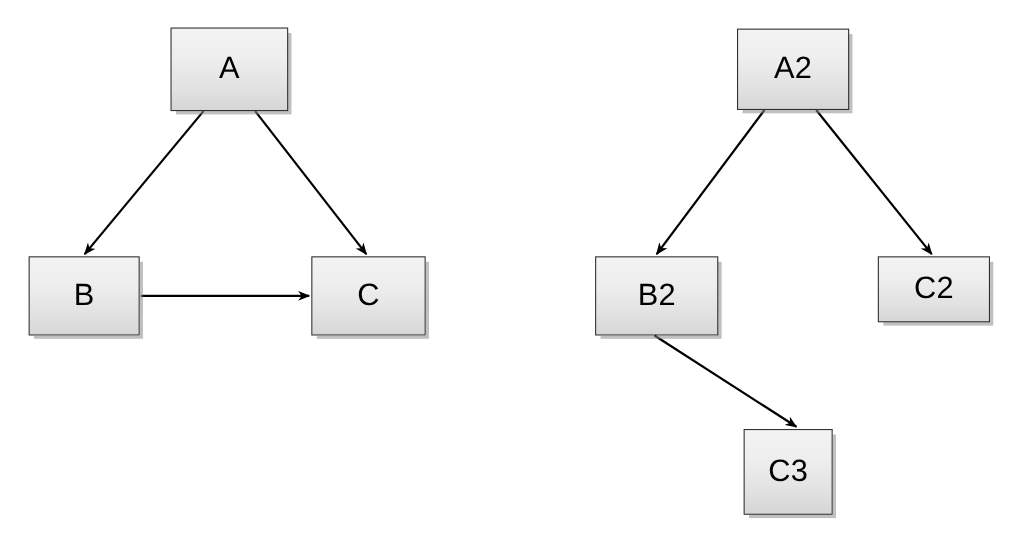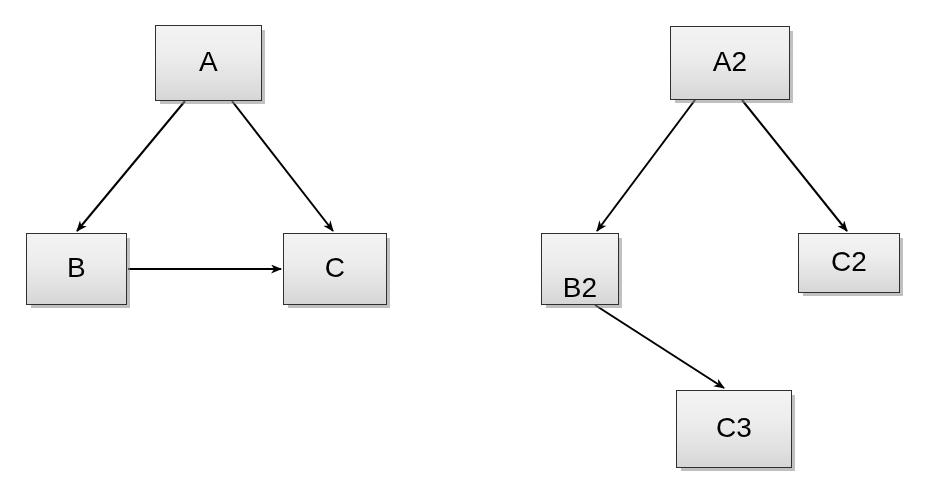--- a/index.html
+++ b/index.html
@@ -73,27 +73,27 @@
   <div id="nodes-group">
       <div class="node" style="left: 155px; top: 25px; width: 107px; height: 76px;">
         <span class="node-label">A</span>
       </div>
       <div class="node" style="left: 26px; top: 233px; width: 101px; height: 72px;">
         <span class="node-label">B</span>
       </div>
       <div class="node" style="left: 283px; top: 233px; width: 104px; height: 72px;">
         <span class="node-label">C</span>
       </div>
-      <div class="node" style="left: 670px; top: 26px; width: 120px; height: 74px;">
+      <div class="node" style="left: 670px; top: 26px; width: 102px; height: 74px;">
         <span class="node-label">A2</span>
       </div>
-      <div class="node" style="left: 541px; top: 233px; width: 78px; height: 72px; align-items: flex-end;">
+      <div class="node" style="left: 541px; top: 233px; width: 112px; height: 72px;">
         <span class="node-label">B2</span>
       </div>
       <div class="node" style="left: 798px; top: 233px; width: 102px; height: 60px;">
         <span class="node-label">C2</span>
       </div>
-      <div class="node" style="left: 676px; top: 390px; width: 116px; height: 78px;">
+      <div class="node" style="left: 676px; top: 390px; width: 81px; height: 78px;">
         <span class="node-label">C3</span>
       </div>
     </div>
 
 </div>
 
 </body></html>

